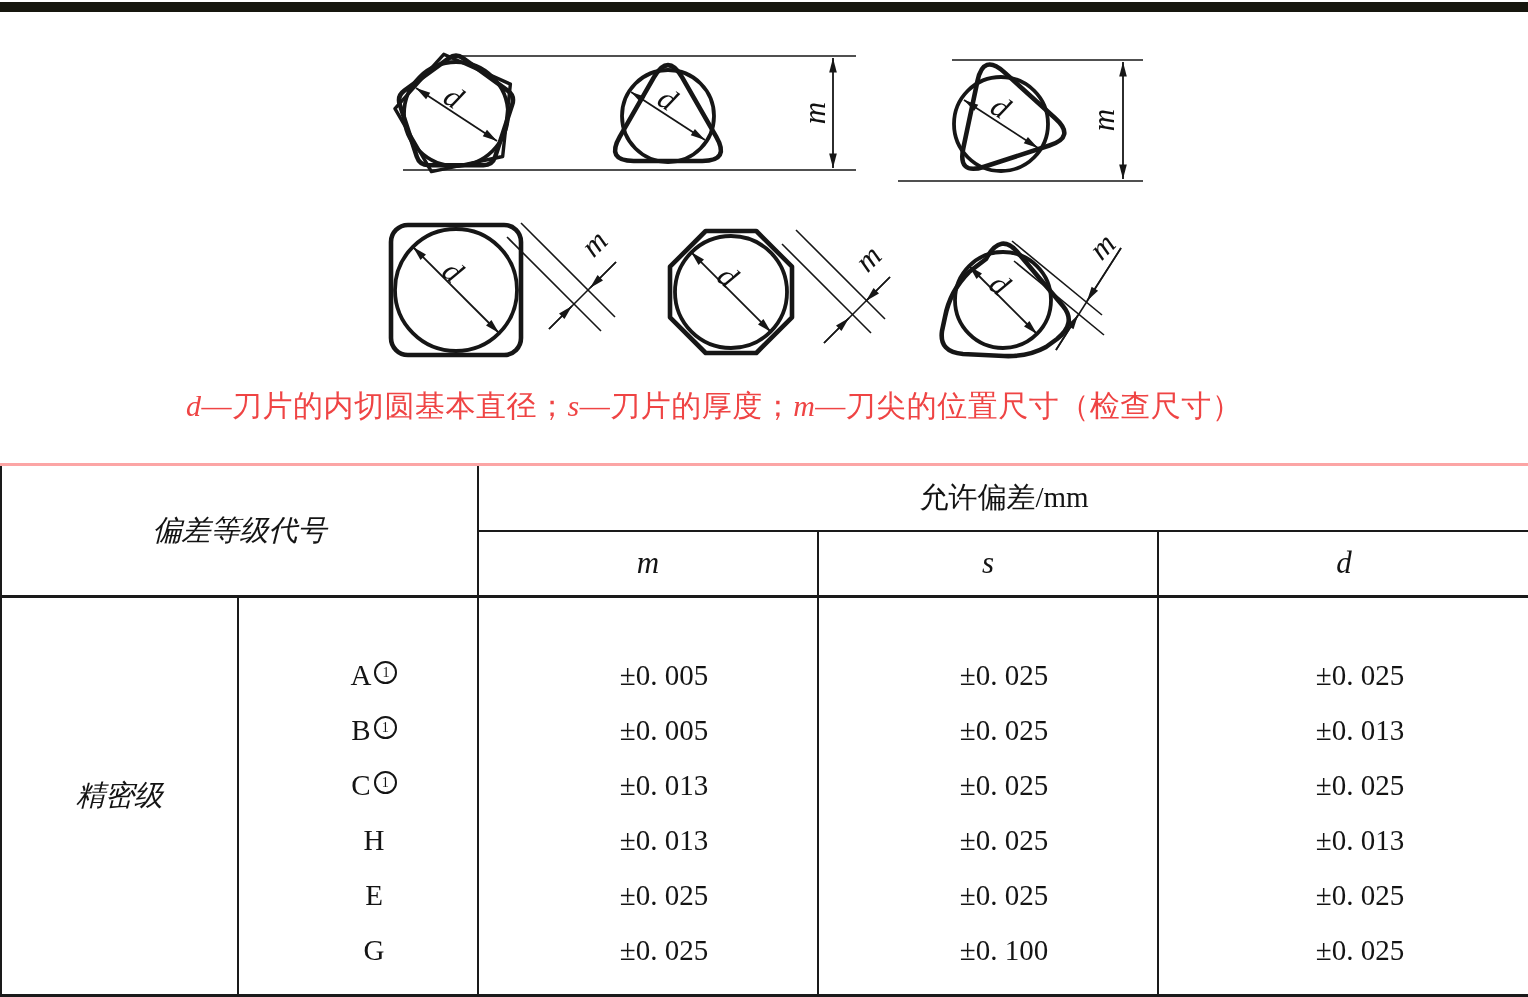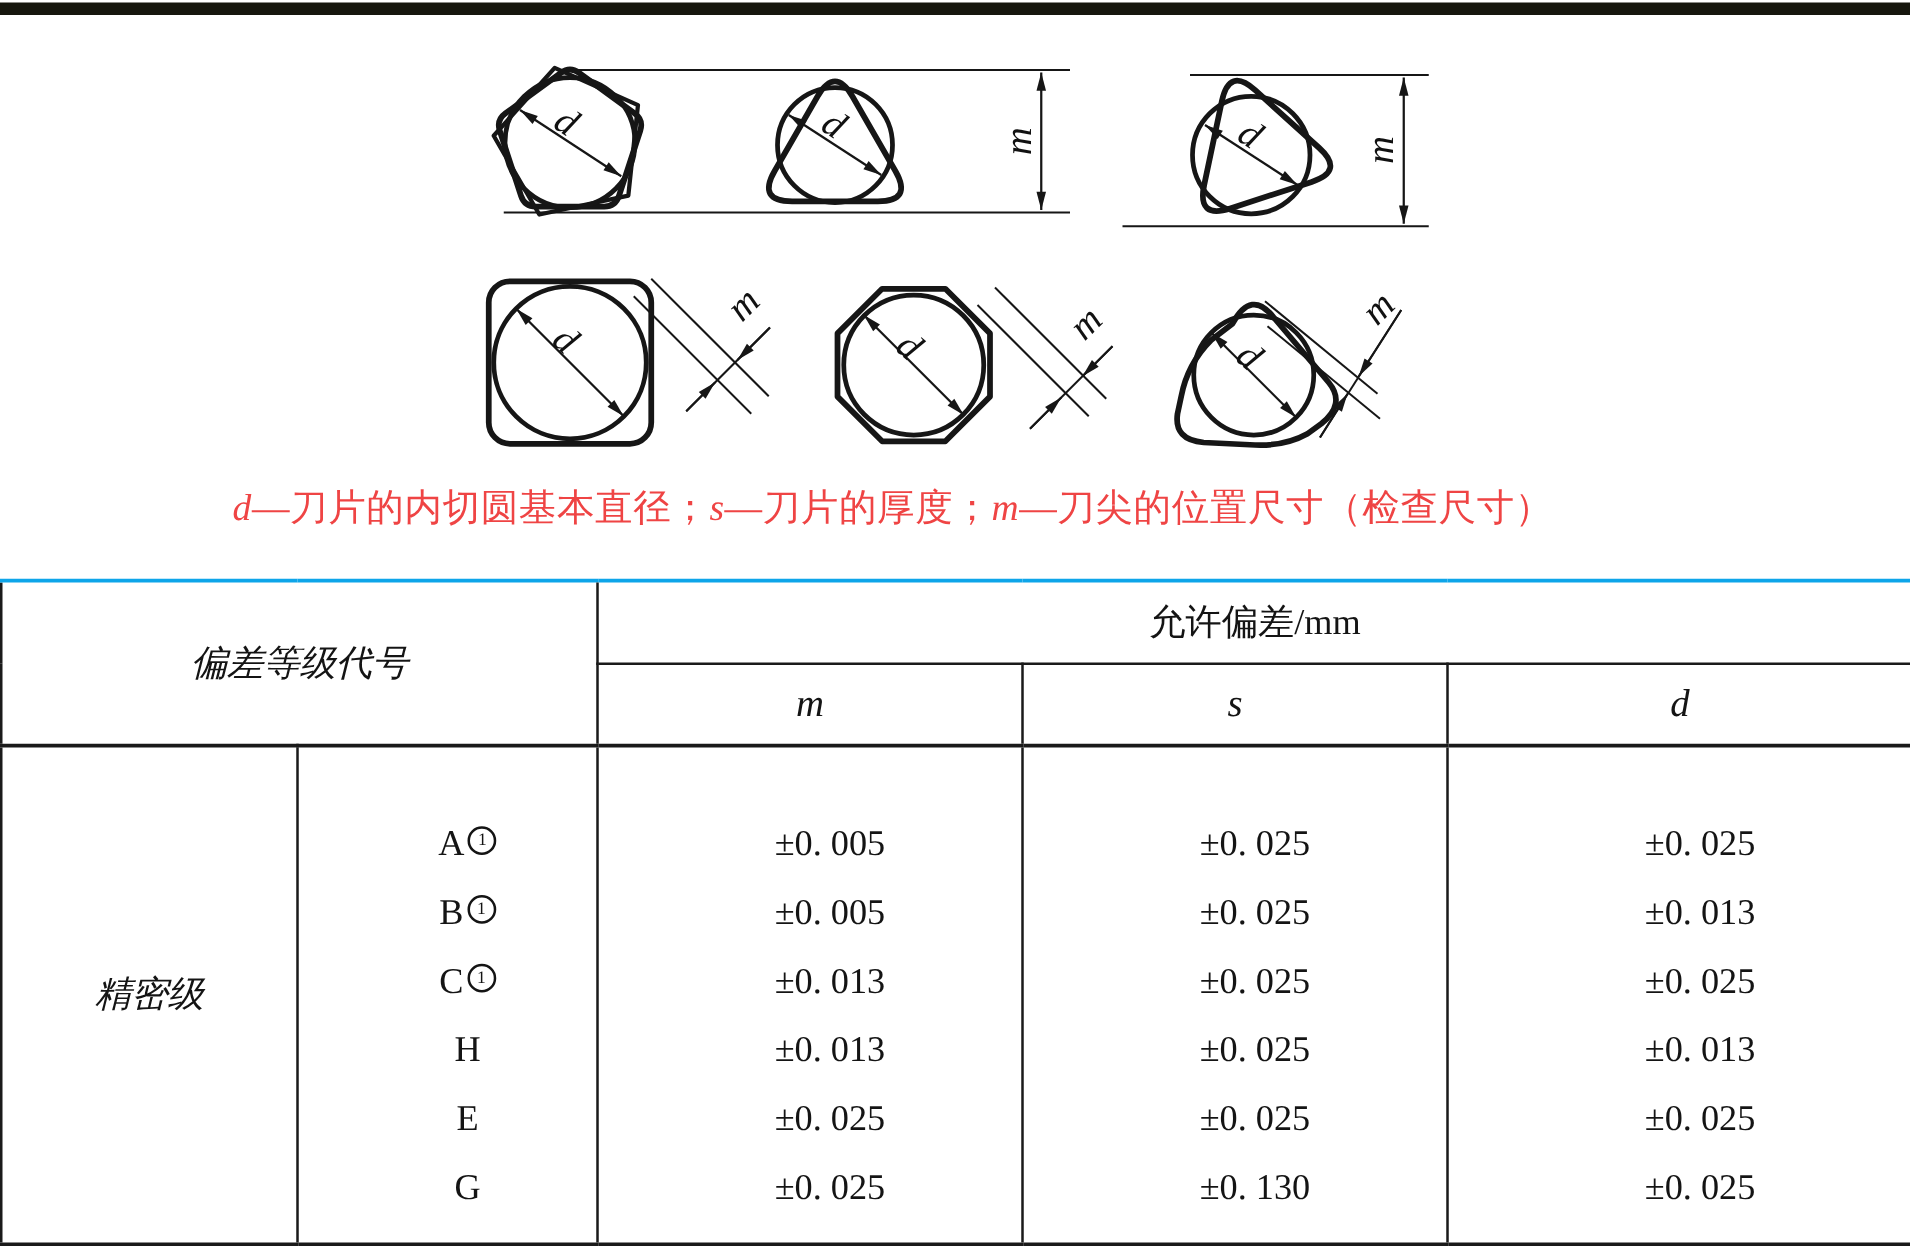--- a/index.html
+++ b/index.html
@@ -22,21 +22,21 @@
     position:absolute;left:186px;top:386px;width:1250px;height:42px;
     font-size:30px;letter-spacing:0.5px;white-space:nowrap;color:#ef4444;
   }
   #caption .it{font-style:italic;}
   #tol-table{
     position:absolute;left:0;top:463px;width:1528px;height:534px;
     border-collapse:collapse;table-layout:fixed;
     font-size:29px;color:#141414;
   }
   #tol-table td,#tol-table th{padding:0;font-weight:normal;text-align:center;vertical-align:middle;}
-  .b-top{border-top:3px solid #0ea5e9;}
+  .b-top{border-top:3px solid #fca5a5;}
   .b-bot-thick{border-bottom:3px solid #1a1a1a;}
   .b-bot{border-bottom:2px solid #1a1a1a;}
   .b-left{border-left:2px solid #1a1a1a;font-style:italic;}
   .b-right{border-right:2px solid #1a1a1a;}
   .msd{font-style:italic;font-size:31px;}
   .stack{display:flex;flex-direction:column;padding-top:34px;padding-left:32px;}
   .stack .line{height:55px;line-height:55px;text-align:center;font-size:29px;}
   .grade-line{font-size:31px;}
   .sup{
     display:inline-block;width:19px;height:19px;border:2px solid #141414;border-radius:50%;
@@ -182,21 +182,21 @@
         <div class="line">±0. 025</div>
       </div>
     </td>
     <td class="b-right b-bot-thick">
       <div class="stack">
         <div class="line">±0. 025</div>
         <div class="line">±0. 025</div>
         <div class="line">±0. 025</div>
         <div class="line">±0. 025</div>
         <div class="line">±0. 025</div>
-        <div class="line">±0. 130</div>
+        <div class="line">±0. 100</div>
       </div>
     </td>
     <td class="b-bot-thick">
       <div class="stack">
         <div class="line">±0. 025</div>
         <div class="line">±0. 013</div>
         <div class="line">±0. 025</div>
         <div class="line">±0. 013</div>
         <div class="line">±0. 025</div>
         <div class="line">±0. 025</div>

